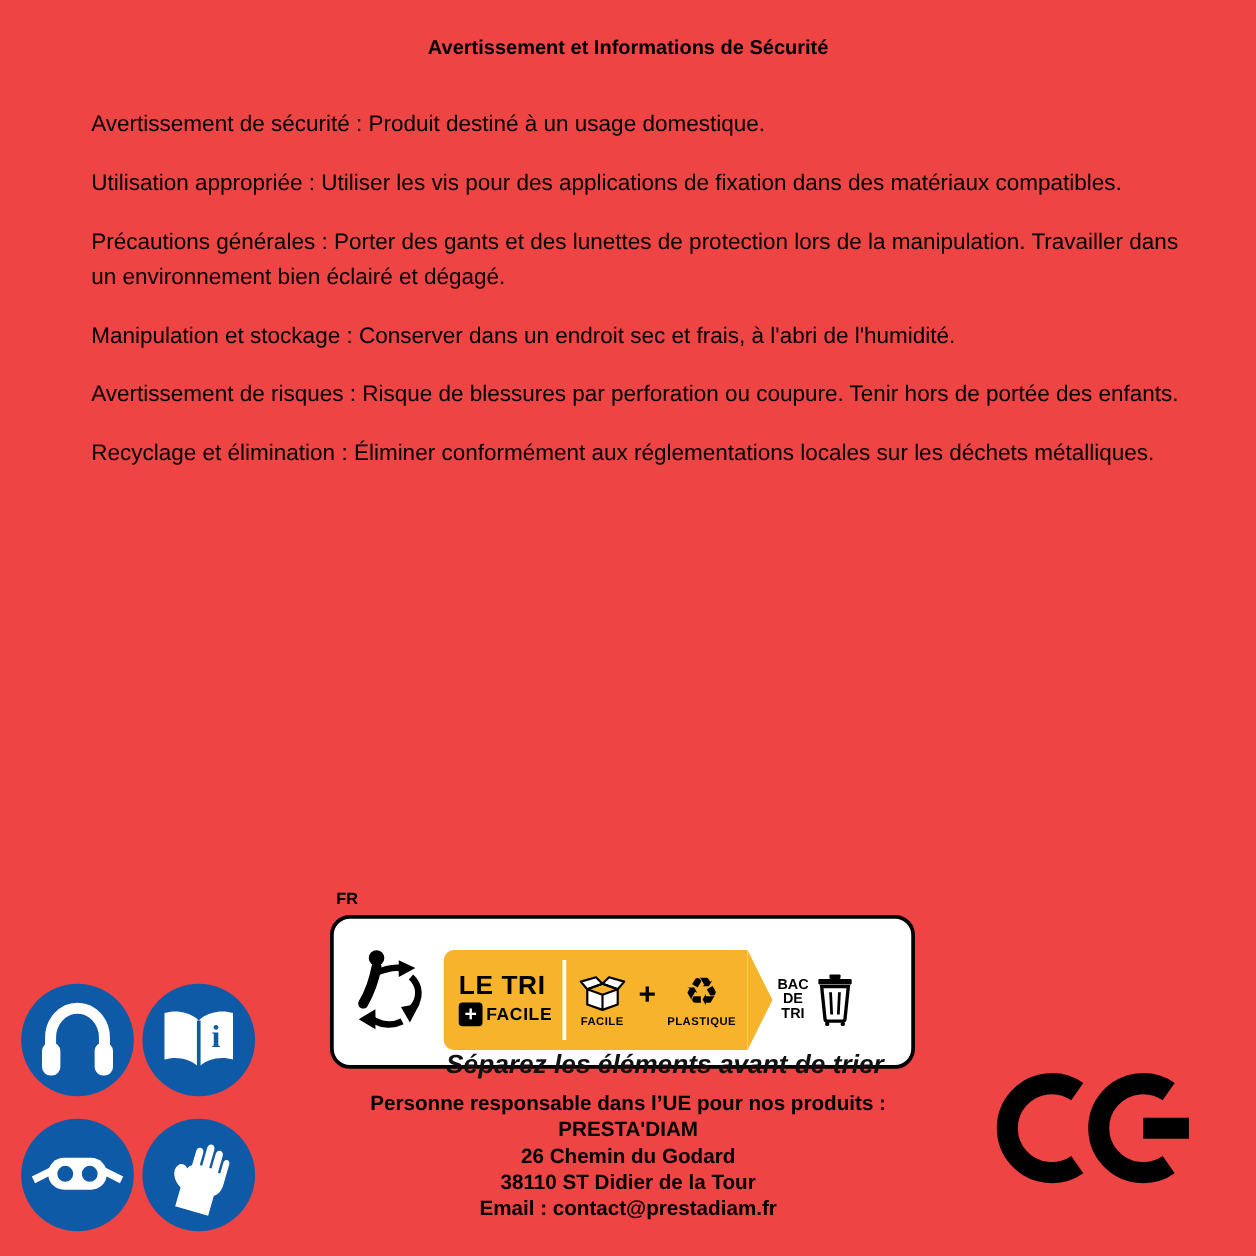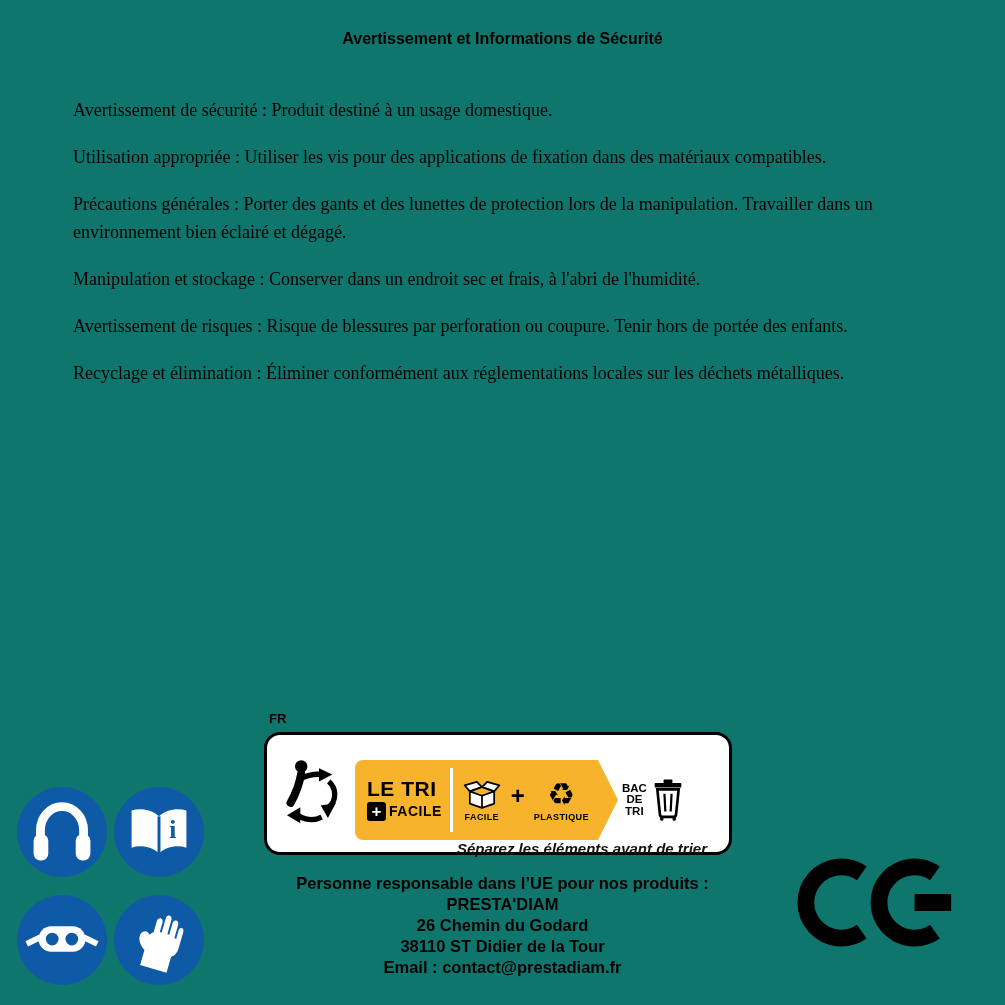--- a/index.html
+++ b/index.html
@@ -1,41 +1,41 @@
 <!DOCTYPE html>
 <html><head>
 <meta charset="utf-8">
 <style>
   html, body { margin: 0; padding: 0; background: #fff; }
   .page {
     position: relative;
     width: 1005px;
     height: 1005px;
-    background: #0f766e;
+    background: #ef4444;
     font-family: "Liberation Sans", sans-serif;
     color: #000;
     overflow: hidden;
   }
   .title {
     position: absolute;
     top: 30px; left: 0;
     width: 100%;
     margin: 0;
     text-align: center;
     font-size: 16px;
     font-weight: bold;
   }
   .body-text {
     position: absolute;
     top: 84px; left: 73px;
     width: 894px;
     font-size: 18px;
     line-height: 28px;
   }
-  .body-text p { margin: 12px 0 19px 0; font-family: Liberation Serif, serif; }
+  .body-text p { margin: 1px 0 19px 0; }
 
   
   .icons-grid {
     position: absolute;
     left: 15px; top: 785px;
     display: grid;
     grid-template-columns: 94px 94px;
     column-gap: 3px;
     row-gap: 14px;
   }
@@ -91,21 +91,21 @@
     display: flex; flex-direction: column; align-items: center; justify-content: center;
     padding: 0 9px; gap: 2px;
   }
   .material-label { font-size: 9px; font-weight: bold; letter-spacing: .4px; }
   .plus-sign { font-size: 24px; font-weight: bold; align-self: center; margin-top: -8px; }
   .recycle-glyph { font-family: "DejaVu Sans", sans-serif; font-size: 31px; line-height: 32px; color: #000; }
   .bac-section { display: flex; align-items: center; gap: 5px; padding-left: 4px; }
   .bac-text { font-size: 11.5px; font-weight: bold; line-height: 11.5px; text-align: center; }
   .caption {
     height: 24px;
-    font-size: 15px; font-style: italic; font-weight: bold;
+    font-size: 21px; font-style: italic; font-weight: bold;
     text-align: right; padding-right: 14px;
     color: #111;
   }
 
   .address {
     position: absolute;
     top: 873px; left: 0; width: 1005px;
     text-align: center;
     font-size: 16.5px; font-weight: bold;
     line-height: 21px;

